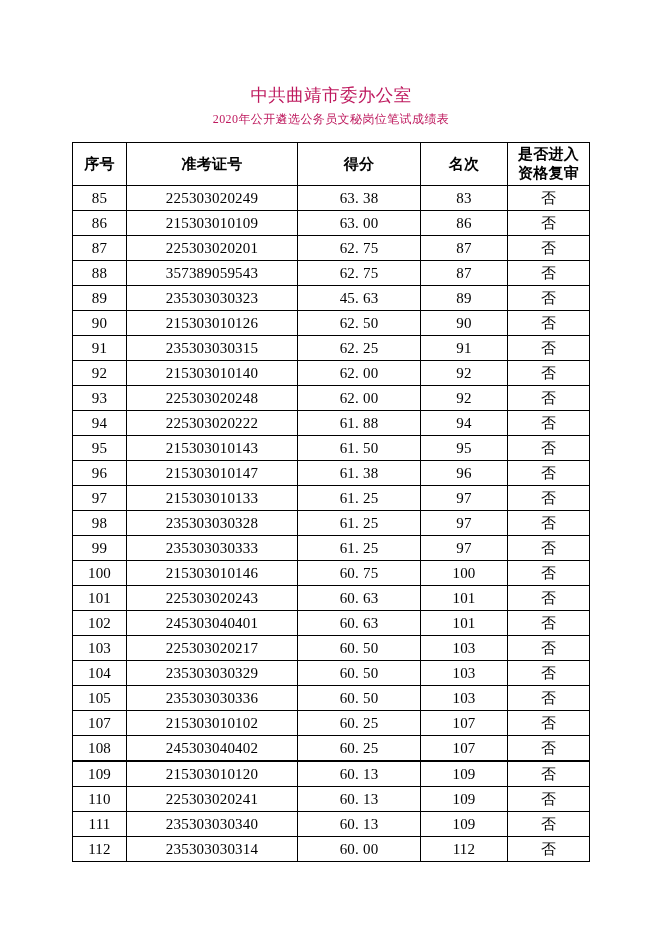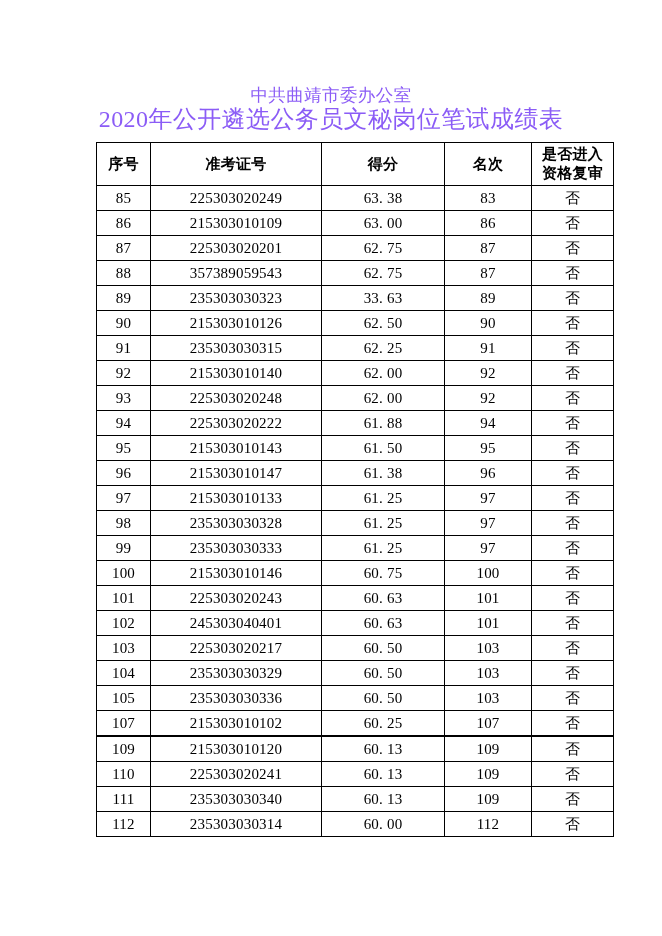--- a/index.html
+++ b/index.html
@@ -31,45 +31,44 @@
     position: absolute;
     left: 0;
     top: 84px;
     width: 662px;
     text-align: center;
   }
   .title-line {
     display: block;
     font-family: "Liberation Serif", "DejaVu Serif", serif;
     font-weight: 400;
-    color: #8b5cf6;
+    color: #be185d;
     letter-spacing: 0.4px;
   }
   #title-line-1 {
     font-size: 17.5px;
     line-height: 23px;
   }
   #title-line-2 {
-    font-size: 24px;
+    font-size: 12px;
     line-height: 24px;
   }
 
   
   #score-table-wrap {
     position: absolute;
     left: 72px;
     top: 142px;
     width: 517px;
   }
   table.score-table {
     border-collapse: collapse;
     table-layout: fixed;
     width: 517px;
     font-family: "Liberation Serif", "DejaVu Serif", serif;
-    margin-left: 24px;
   }
   table.score-table col.c-seq    { width: 54px; }
   table.score-table col.c-ticket { width: 171px; }
   table.score-table col.c-score  { width: 123px; }
   table.score-table col.c-rank   { width: 87px; }
   table.score-table col.c-review { width: 82px; }
 
   table.score-table th,
   table.score-table td {
     border: 1px solid #000000;
@@ -171,21 +170,21 @@
           <tr>
             <td class="cell-seq">88</td>
             <td class="cell-ticket">357389059543</td>
             <td class="cell-score">62. 75</td>
             <td class="cell-rank">87</td>
             <td class="cell-review">否</td>
           </tr>
           <tr>
             <td class="cell-seq">89</td>
             <td class="cell-ticket">235303030323</td>
-            <td class="cell-score">33. 63</td>
+            <td class="cell-score">45. 63</td>
             <td class="cell-rank">89</td>
             <td class="cell-review">否</td>
           </tr>
           <tr>
             <td class="cell-seq">90</td>
             <td class="cell-ticket"> 215303010126</td>
             <td class="cell-score">62. 50</td>
             <td class="cell-rank">90</td>
             <td class="cell-review">否</td>
           </tr>
@@ -290,20 +289,27 @@
           <tr>
             <td class="cell-seq">105</td>
             <td class="cell-ticket">235303030336</td>
             <td class="cell-score">60. 50</td>
             <td class="cell-rank">103</td>
             <td class="cell-review">否</td>
           </tr>
           <tr>
             <td class="cell-seq">107</td>
             <td class="cell-ticket"> 215303010102</td>
+            <td class="cell-score">60. 25</td>
+            <td class="cell-rank">107</td>
+            <td class="cell-review">否</td>
+          </tr>
+          <tr>
+            <td class="cell-seq">108</td>
+            <td class="cell-ticket">245303040402</td>
             <td class="cell-score">60. 25</td>
             <td class="cell-rank">107</td>
             <td class="cell-review">否</td>
           </tr>
           <tr class="break-above">
             <td class="cell-seq">109</td>
             <td class="cell-ticket"> 215303010120</td>
             <td class="cell-score">60. 13</td>
             <td class="cell-rank">109</td>
             <td class="cell-review">否</td>

